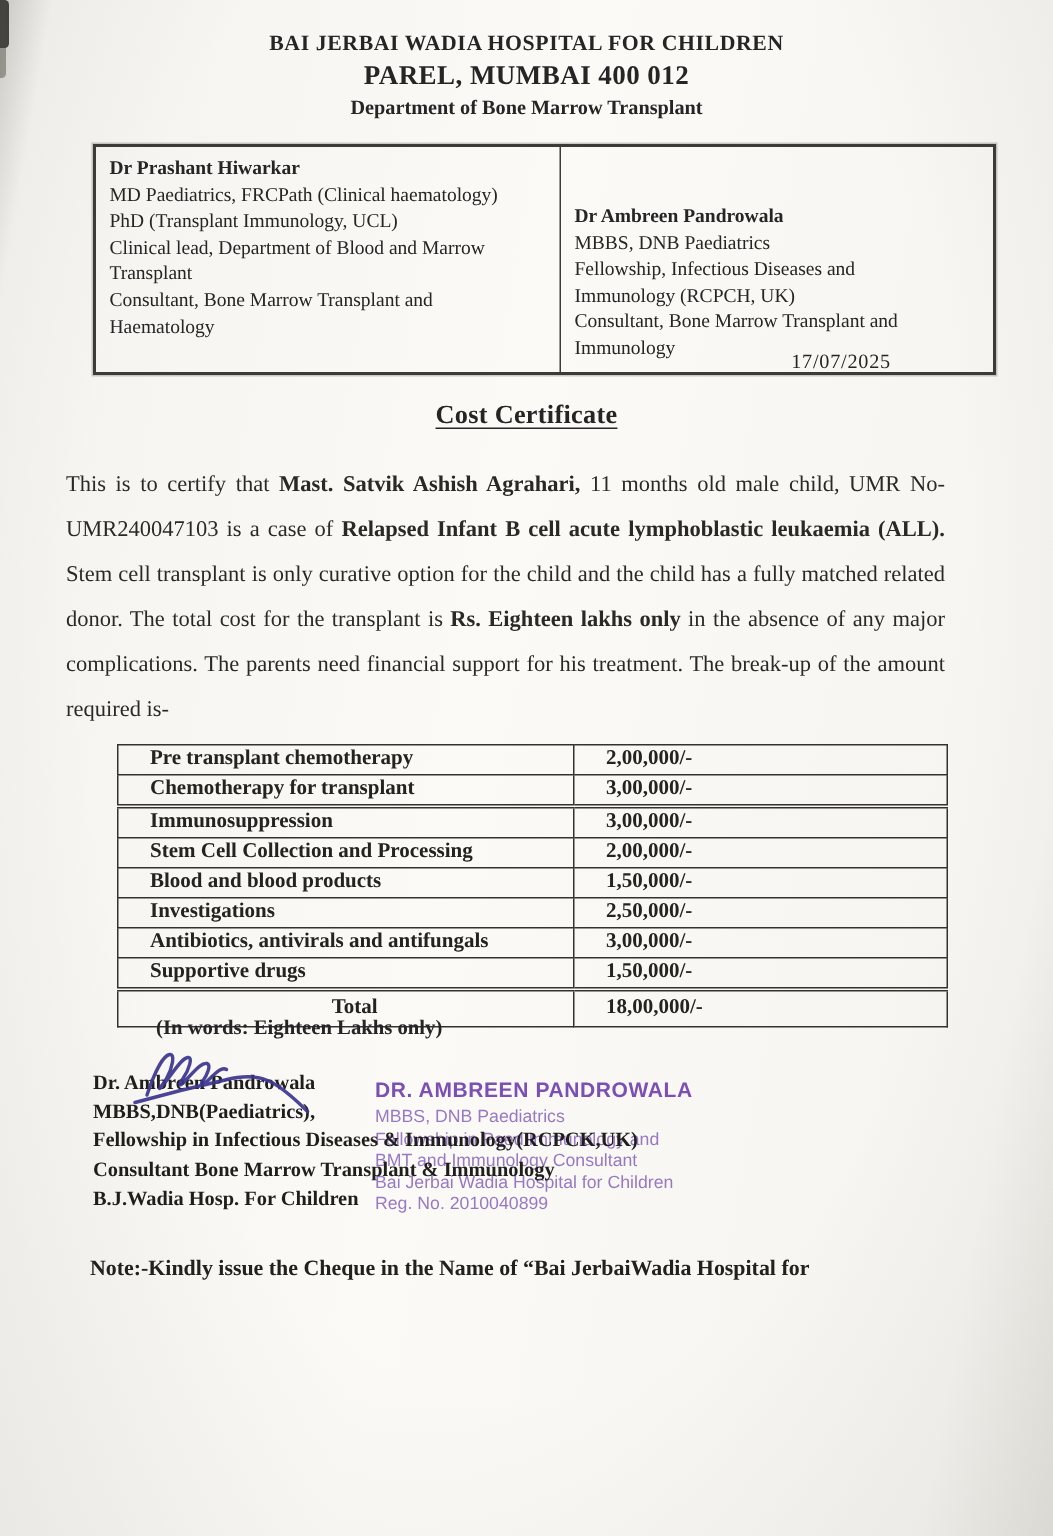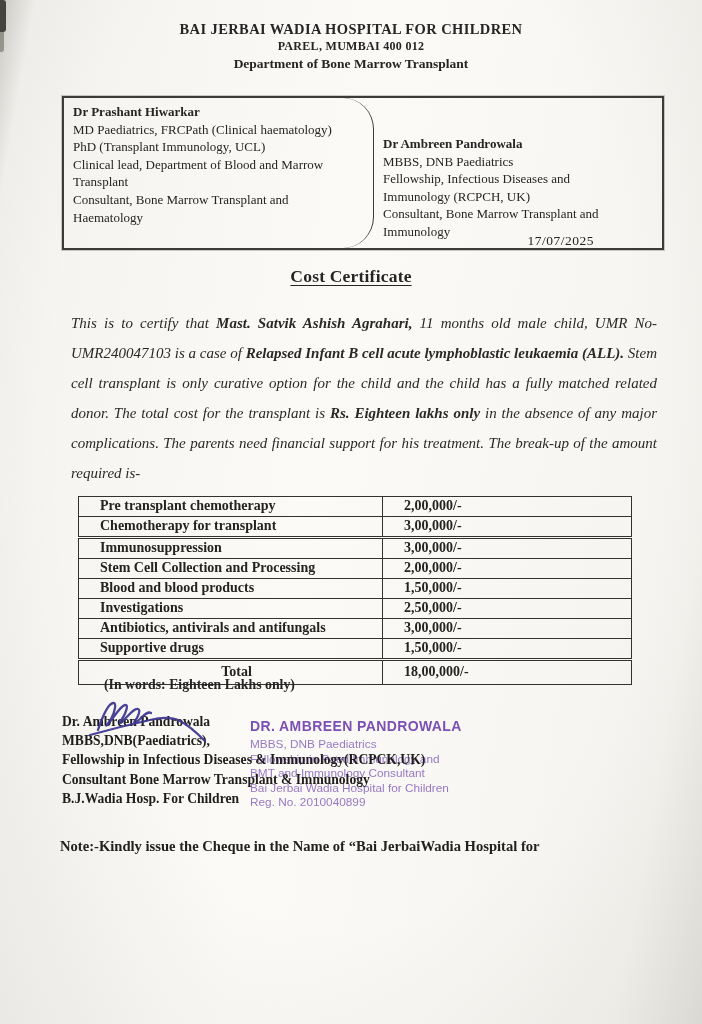--- a/index.html
+++ b/index.html
@@ -8,35 +8,35 @@
     background:
       radial-gradient(ellipse at 50% 40%, rgba(255,255,255,0) 60%, rgba(120,115,105,0.10) 100%),
       linear-gradient(100deg,#cfcdc8 0%,#f4f3f0 4%,#fbfaf7 45%,#f5f4f0 90%,#e6e4df 100%);
     font-family:"Liberation Serif", serif;color:#262424;
   }
   .edge-mark1{position:absolute;left:0;top:97;width:6px;height:32px;background:#1f1f1f;opacity:.8;border-radius:0 3px 3px 0;}
   .edge-mark2{position:absolute;left:0;top:156;width:4px;height:52px;background:#4a463f;opacity:.45;border-radius:0 3px 3px 0;}
 
   .header{position:absolute;top:20px;left:0;width:702px;text-align:center;line-height:1.32;}
   .h-line1{font-size:14.5px;font-weight:bold;letter-spacing:.4px;}
-  .h-line2{font-size:12px;font-weight:bold;letter-spacing:.3px;}
+  .h-line2{font-size:18px;font-weight:bold;letter-spacing:.3px;}
   .h-line3{font-size:13.5px;font-weight:bold;}
 
   .doc-table{position:absolute;left:62px;top:96px;width:598px;display:flex;border:2px solid #3d3b38;box-shadow:0 0 0 1px rgba(60,58,55,.25);}
   .doc-cell{padding:5px 9px 7px 9px;font-size:13px;line-height:17.6px;}
-  .doc-cell.left{width:310px;border-right:1.5px solid #3d3b38;box-sizing:border-box;border-radius:31px;}
+  .doc-cell.left{width:310px;border-right:1.5px solid #3d3b38;box-sizing:border-box;}
   .doc-cell.right{flex:1;margin-top:32px;}
   .doc-name{font-weight:bold;}
 
   .date{position:absolute;top:233px;right:108px;font-size:13.5px;letter-spacing:.5px;}
 
   .title{position:absolute;top:266px;left:0;width:702px;text-align:center;}
   .title span{font-size:17.5px;font-weight:bold;text-decoration:underline;text-underline-offset:3px;letter-spacing:.2px;}
 
-  .para{position:absolute;left:71px;top:308px;width:586px;font-size:15px;line-height:30px;text-align:justify;color:#2b2927;font-style:italic;}
+  .para{position:absolute;left:44px;top:308px;width:586px;font-size:15px;line-height:30px;text-align:justify;color:#2b2927;}
   .para .b{font-weight:bold;}
 
   .cost-table{position:absolute;left:78px;top:496px;width:554px;border-collapse:collapse;}
   .cost-table td{border:1.6px solid #343230;font-size:14px;font-weight:bold;padding:1px 9px 2px 21px;color:#252321;}
   .cost-table td.amt{width:218px;}
   .cost-table tr.grp td{border-top:3px double #343230;margin-top:44px;}
   .cost-table tr.total-row td{padding-top:3px;padding-bottom:4px;}
   .cost-table tr.total-row td.lbl{text-align:center;}
 
   .inwords{position:absolute;left:104px;top:677px;font-size:13.8px;font-weight:bold;}

